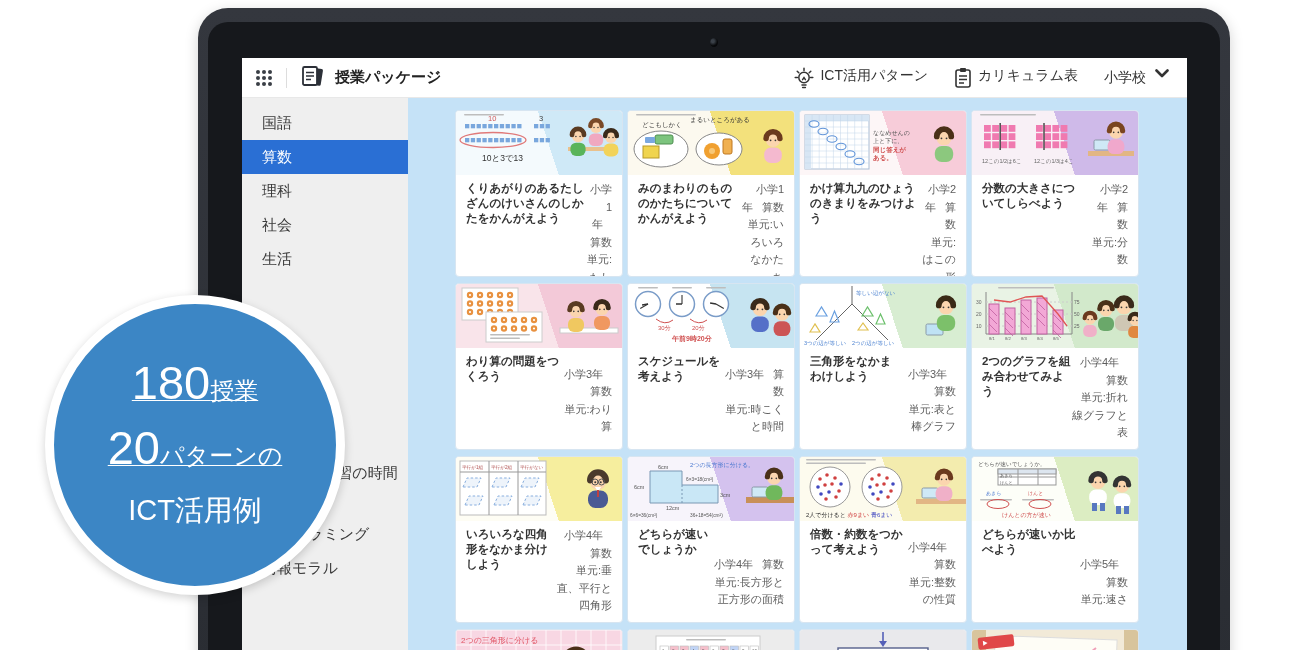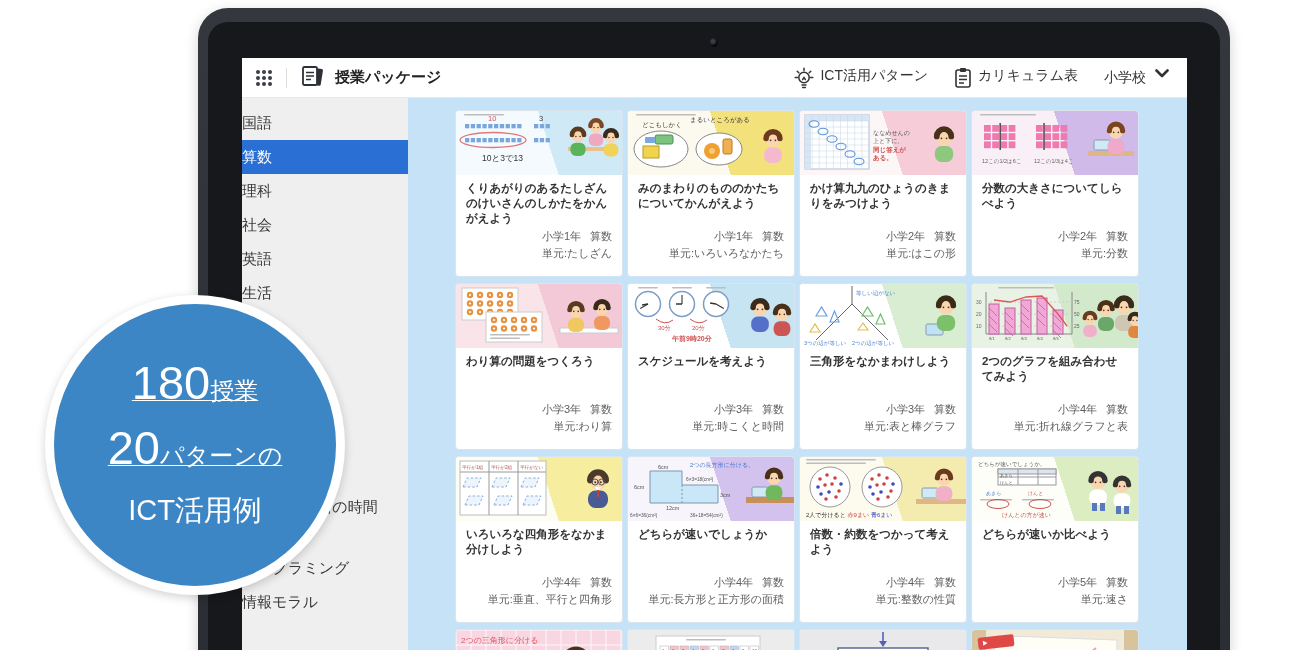--- a/index.html
+++ b/index.html
@@ -23,32 +23,32 @@
     padding:0 18px 0 12px;box-sizing:border-box;}
   .topbar .vsep{width:1px;height:20px;background:#ddd;margin:0 12px;}
   .app-title{font-size:15px;font-weight:700;color:#222;margin-left:9px;}
   .tb-right{margin-left:auto;display:flex;align-items:center;gap:26px;}
   .tb-item{display:flex;align-items:flex-start;gap:6px;font-size:14px;color:#333;cursor:pointer;}
   .school{display:flex;align-items:flex-start;gap:9px;font-size:14px;color:#333;cursor:pointer;}
 
   
   .main{display:flex;height:552px;}
   .sidebar{width:166px;background:#efefef;flex:none;position:relative;padding-top:8px;box-sizing:border-box;}
-  .side-item{height:34px;line-height:34px;font-size:15px;color:#3a3a3a;cursor:pointer;
+  .side-item{height:34px;line-height:34px;padding-left:20px;font-size:15px;color:#3a3a3a;cursor:pointer;
     white-space:nowrap;}
   .side-item.sel{background:#2a6fd4;color:#fff;}
 
   .content{flex:1;background:#c5e2f7;overflow:hidden;}
   .cards{display:grid;grid-template-columns:repeat(4,168px);grid-auto-rows:167px;
     column-gap:4px;row-gap:6px;padding:12px 0 0 47px;}
   .card{background:#fff;border:1px solid #d7e5f1;border-radius:4px;overflow:hidden;
     display:flex;flex-direction:column;cursor:pointer;box-sizing:border-box;}
   .card-img{height:64px;flex:none;overflow:hidden;}
   .card-img svg{display:block;width:100%;height:64px;}
-  .card-body{flex:1;display:flex;flex-direction:column;padding:6px 10px 0;}
+  .card-body{flex:1;display:flex;flex-direction:row;padding:6px 10px 0;}
   .card-title{font-size:11.5px;font-weight:700;color:#333;line-height:1.32;}
   .card-meta{margin-top:auto;padding-bottom:13px;font-size:11px;color:#5d5d5d;line-height:1.6;text-align:right;}
   .card-meta .grade{margin-right:9px;}
 
   
   .badge{position:absolute;left:45px;top:295px;width:300px;height:300px;border-radius:50%;
     background:#3c86c5;border:9px solid #fff;box-sizing:border-box;z-index:20;
     box-shadow:0 3px 10px rgba(0,0,0,.18);display:flex;flex-direction:column;justify-content:center;
     align-items:center;color:#fff;text-align:center;}
   .badge .row{line-height:54px;white-space:nowrap;text-decoration:underline;}
@@ -126,21 +126,20 @@
         </span>
       </div>
     </div>
 
     <div class="main">
       <nav class="sidebar">
           <div class="side-item">国語</div>
           <div class="side-item sel">算数</div>
           <div class="side-item">理科</div>
           <div class="side-item">社会</div>
-          <div class="side-item">英語</div>
           <div class="side-item">生活</div>
           <div class="side-item" style="margin-top: 180px;">総合的な学習の時間</div>
           <div class="side-item" style="margin-top: 27px;">プログラミング</div>
           <div class="side-item">情報モラル</div>
         </nav>
       <div class="content">
         <div class="cards">
   <div class="card">
     <div class="card-img" style="background: linear-gradient(72deg, rgb(244, 250, 253) 55%, rgb(207, 233, 247) 55%);">
                 <svg viewBox="0 0 166 64" preserveAspectRatio="none">

